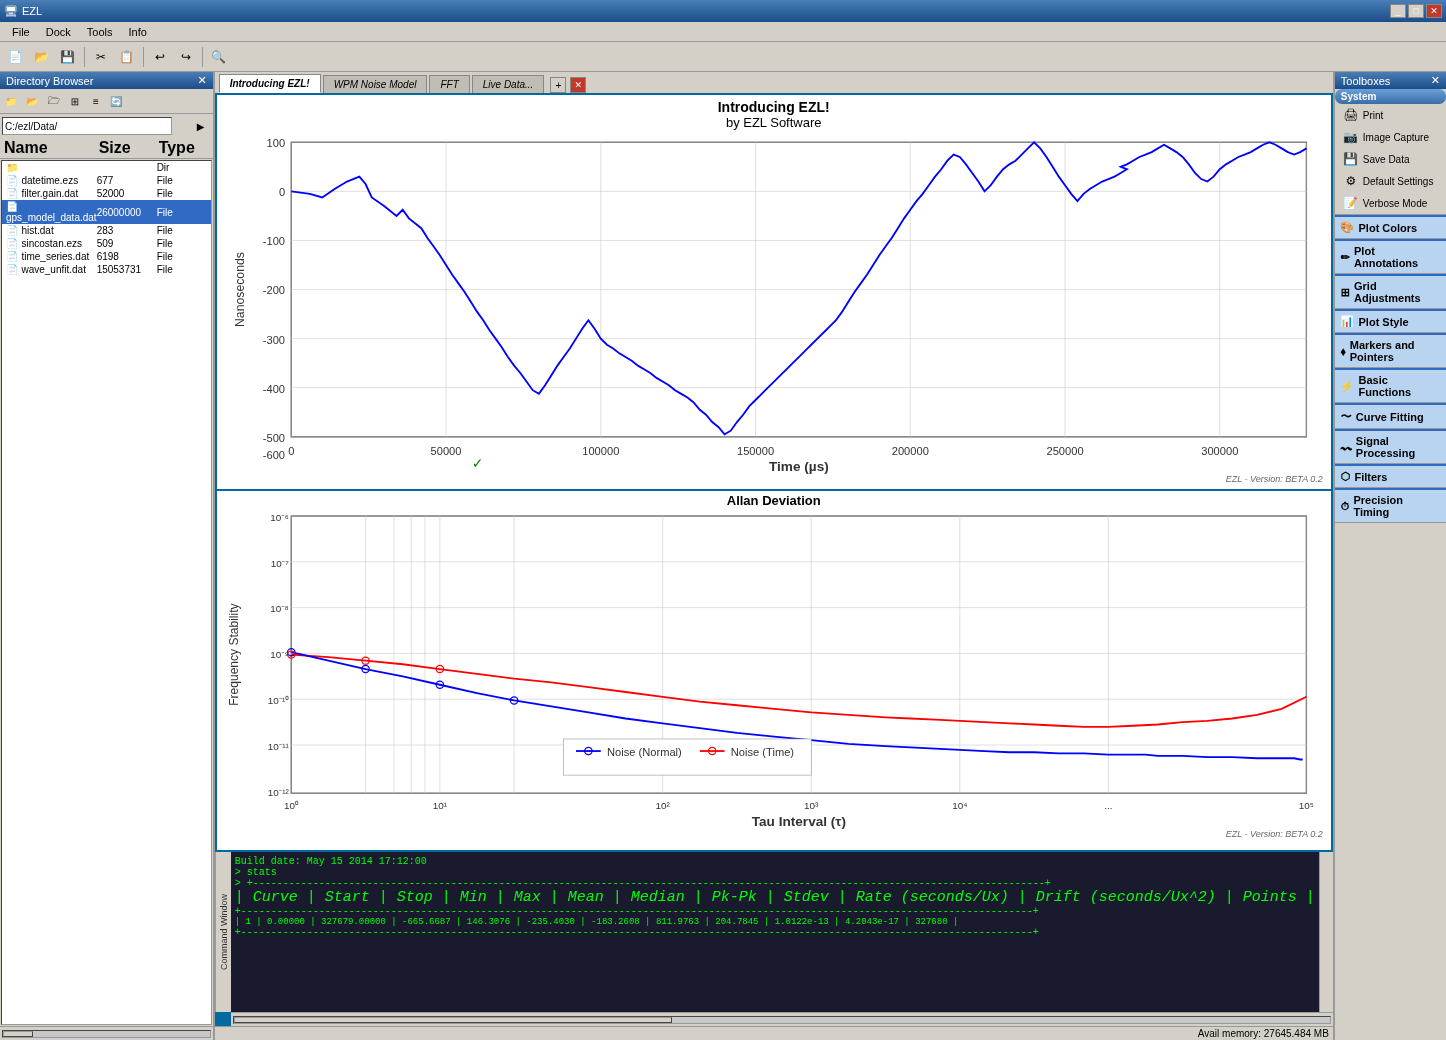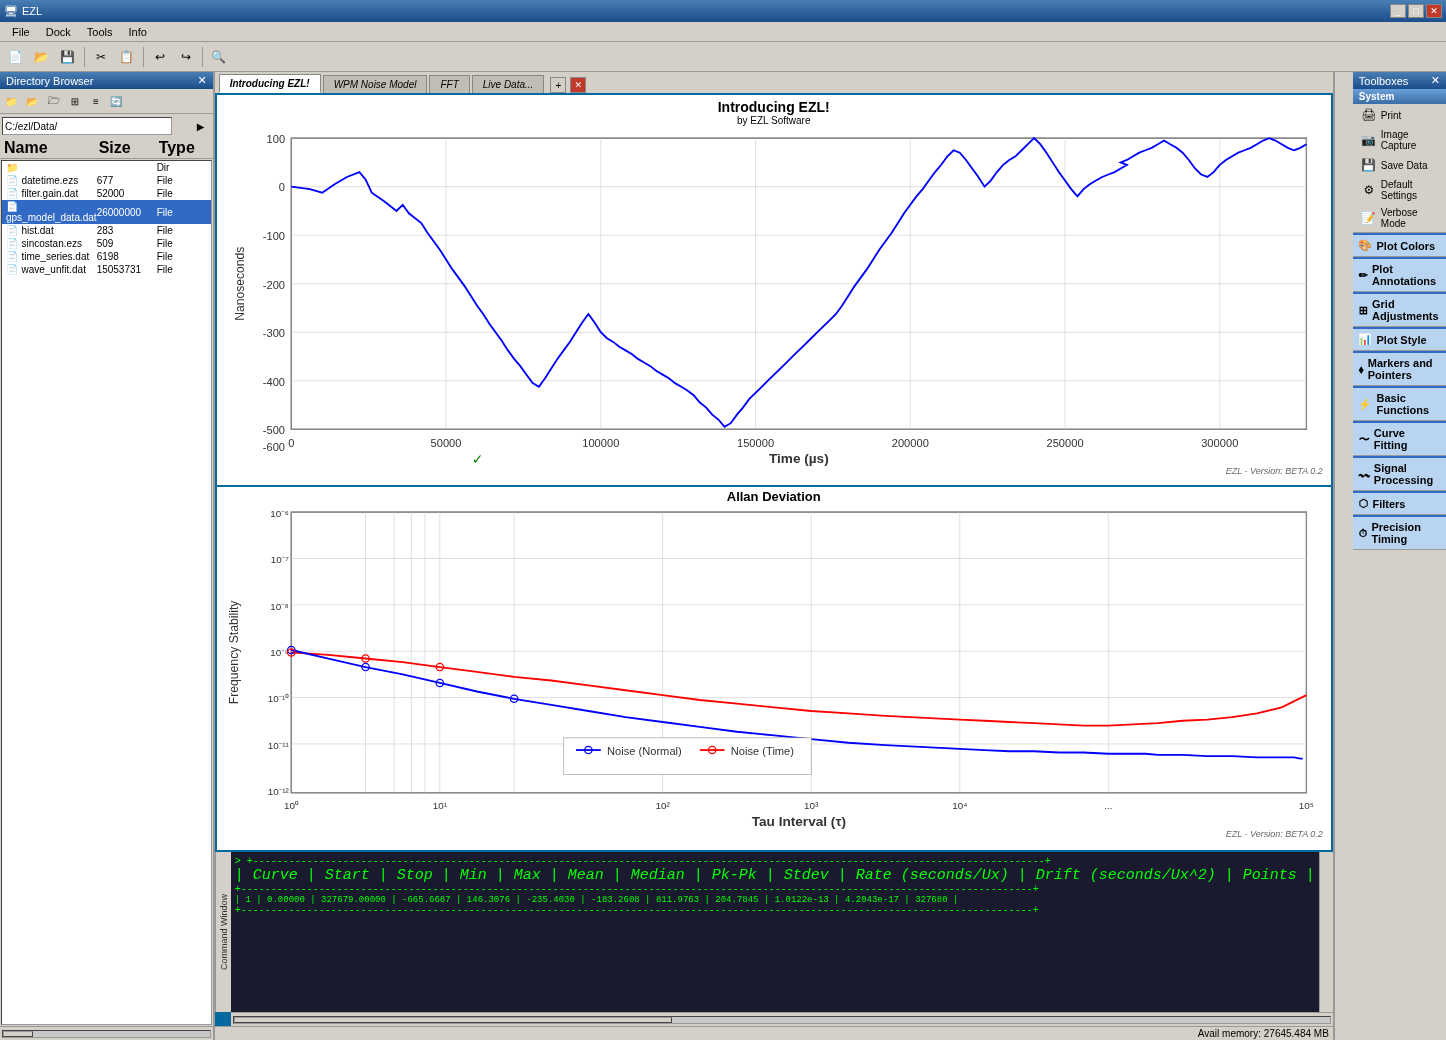--- a/index.html
+++ b/index.html
@@ -50,24 +50,24 @@
     .tab.active { background: white; border-bottom: 1px solid white; font-weight: bold; }
     .tab-add { width: 16px; height: 16px; background: #d4d0c8; border: 1px solid #888; font-size: 10px; display: flex; align-items: center; justify-content: center; cursor: pointer; margin-left: 4px; }
     .tab-close { width: 16px; height: 16px; background: #c0392b; border: 1px solid #888; font-size: 9px; color: white; display: flex; align-items: center; justify-content: center; cursor: pointer; margin-left: 2px; }
     .console-wrapper { display: flex; position: relative; }
     .console-side-label { width: 16px; background: #d4d0c8; border-right: 1px solid #999; display: flex; align-items: center; justify-content: center; writing-mode: vertical-rl; font-size: 9px; transform: rotate(180deg); color: #333; }
     .console-content { flex: 1; background: #1a1a2e; color: #00ff00; font-family: 'Courier New', monospace; font-size: 10px; padding: 4px; overflow: auto; height: 160px; }
     .console-scrollbar { width: 14px; background: #d4d0c8; border-left: 1px solid #999; }
     .status-bar { background: #d4d0c8; border-top: 1px solid #999; padding: 1px 4px; font-size: 10px; display: flex; justify-content: flex-end; }
     
     
-    .right-panel { width: 180px; background: #d4d0c8; border-left: 2px solid #999; display: flex; flex-direction: column; padding-left: 18px; }
+    .right-panel { width: 180px; background: #d4d0c8; border-left: 2px solid #999; display: flex; flex-direction: column; }
     .toolbox-title { background: linear-gradient(to bottom, #4a7eb5, #1a4d8a); color: white; padding: 2px 6px; font-size: 11px; display: flex; justify-content: space-between; align-items: center; }
     .toolbox-section { border-bottom: 1px solid #999; }
-    .toolbox-section-title { background: linear-gradient(to bottom, #6a9fd8, #3a6da5); color: white; padding: 2px 6px; font-size: 10px; font-weight: bold; cursor: pointer; }
+    .toolbox-section-title { background: linear-gradient(to bottom, #6a9fd8, #3a6da5); color: white; padding: 2px 6px; font-size: 10px; font-weight: bold; cursor: pointer; border-radius: 7px; }
     .toolbox-item { display: flex; align-items: center; gap: 4px; padding: 3px 8px; cursor: pointer; font-size: 10px; }
     .toolbox-icon { width: 16px; height: 16px; display: flex; align-items: center; justify-content: center; font-size: 12px; flex-shrink: 0; }
     .group-header { background: #b8d4f0; padding: 4px 6px; font-size: 11px; font-weight: bold; border-top: 2px solid #316ac5; border-bottom: 1px solid #999; cursor: pointer; display: flex; align-items: center; gap: 4px; }
     
     svg text { font-family: 'Segoe UI', sans-serif; }
   </style>
 </head>
 <body>
 
 <div class="title-bar">
@@ -186,21 +186,21 @@
       <div class="tab">Live Data...</div>
       <div class="tab-add">+</div>
       <div class="tab-close">✕</div>
     </div>
 
     <div style="flex:1; display:flex; flex-direction:column; padding:2px; gap:2px; overflow:hidden;">
 
       <div style="flex:1; background:white; position:relative;">
         <div style="text-align:center; padding:4px 0 0;">
           <div style="font-size:14px; font-weight:bold;">Introducing EZL!</div>
-          <div style="font-size:10px;">by EZL Software</div>
+          <div style="font-size:13px;">by EZL Software</div>
         </div>
         <svg width="100%" height="calc(100% - 50px)" viewBox="0 0 900 280" preserveAspectRatio="none" style="display:block; width:100%; height:calc(100% - 50px);">
 
           <rect x="60" y="10" width="820" height="240" fill="white" stroke="#333" stroke-width="1"></rect>
 
           <line x1="60" y1="10" x2="60" y2="250" stroke="#ccc" stroke-width="0.5"></line>
           <line x1="185" y1="10" x2="185" y2="250" stroke="#ccc" stroke-width="0.5"></line>
           <line x1="310" y1="10" x2="310" y2="250" stroke="#ccc" stroke-width="0.5"></line>
           <line x1="435" y1="10" x2="435" y2="250" stroke="#ccc" stroke-width="0.5"></line>
           <line x1="560" y1="10" x2="560" y2="250" stroke="#ccc" stroke-width="0.5"></line>
@@ -313,20 +313,22 @@
           <circle cx="400" cy="200" r="3" fill="none" stroke="red" stroke-width="1"></circle>
           <text x="415" y="204" font-size="9" fill="#333">Noise (Time)</text>
         </svg>
         <div style="text-align:right; font-size:9px; color:#666; font-style:italic; padding:0 8px 2px;">EZL - Version: BETA 0.2</div>
       </div>
     </div>
 
     <div class="console-wrapper">
       <div class="console-side-label">Command Window</div>
       <div class="console-content">
+        <div>Build date: May 15 2014 17:12:00</div>
+        <div>&gt; stats</div>
         <div>&gt; +------------------------------------------------------------------------------------------------------------------------------------+</div>
         <div style="font-size:15px; overflow-x:auto; white-space:nowrap;font-style:italic;">  | Curve | Start    | Stop          | Min        | Max       | Mean       | Median     | Pk-Pk    | Stdev    | Rate (seconds/Ux) | Drift (seconds/Ux^2) | Points |</div>
         <div>  +------------------------------------------------------------------------------------------------------------------------------------+</div>
         <div style="font-size:9px; white-space:nowrap;">  | 1     | 0.00000  | 327679.00000  | -665.6687  | 146.3076  | -235.4030  | -183.2608  | 811.9763 | 204.7845 | 1.0122e-13        | 4.2043e-17           | 327680 |</div>
         <div>  +------------------------------------------------------------------------------------------------------------------------------------+</div>
       </div>
       <div class="console-scrollbar"></div>
     </div>
 
     <div style="height:14px; background:#d4d0c8; border-top:1px solid #999; display:flex; align-items:center; padding:0 2px; margin-left:16px;">

